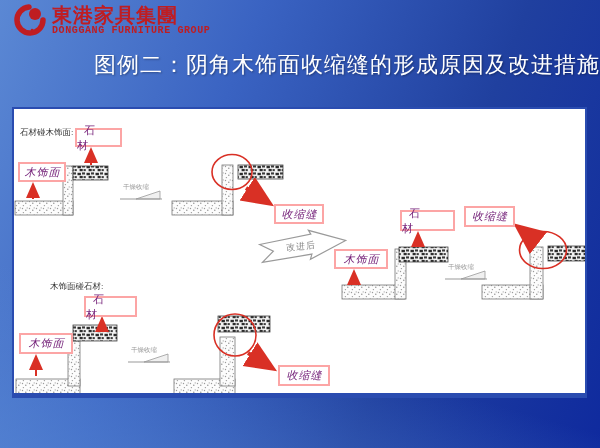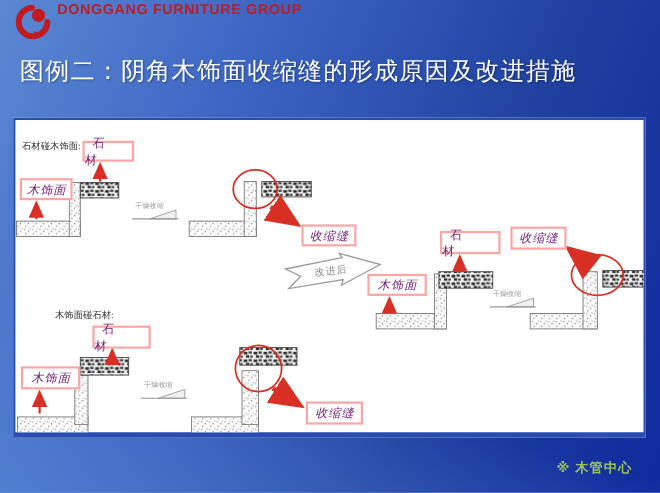--- a/index.html
+++ b/index.html
@@ -12,29 +12,28 @@
       linear-gradient(112deg, #5b88d4 0%, #3a63c2 34%, #20409f 68%, #0f2a9e 100%);
   }
   .slide { position:absolute; inset:0; }
 
   
   .logo { position:absolute; left:12px; top:4px; display:flex; align-items:flex-start; }
   .logo-mark { width:36px; height:34px; }
   .logo-text { margin-left:4px; color:#bf1d22; }
   .logo-cn { font-family:"Liberation Serif","DejaVu Serif",serif; font-weight:bold;
              font-size:20px; letter-spacing:1px; line-height:22px; }
-  .logo-en { font-family:Liberation Sans, sans-serif; font-weight:bold;
-             font-size:13px; letter-spacing:0.6px; line-height:10px; }
+  .logo-en { font-family:Liberation Mono, monospace; font-weight:bold;
+             font-size:10px; letter-spacing:0.6px; line-height:10px; }
 
   .slide-title {
-    position:absolute; left:0; right:0; top:50px; text-align:left;
+    position:absolute; left:0; right:0; top:50px; text-align:right;
     font-family:"Liberation Serif","DejaVu Serif",serif;
     font-size:22px; letter-spacing:1px; color:#ffffff;
     text-shadow:1px 1px 2px rgba(0,0,0,0.35);
-    margin-left:18px;
   }
 
   
   .panel {
     position:absolute; left:12px; top:107px; width:575px; height:291px;
     background:#ffffff; border:2px solid #2a4cb0; border-bottom-width:5px;
   }
   .panel-inner { position:absolute; left:0; top:0; width:571px; height:284px; }
   .diagram-svg { position:absolute; left:0; top:0; }
 
@@ -66,20 +65,21 @@
 
 <div class="slide">
 
   <div class="logo">
     <svg class="logo-mark" viewBox="0 0 36 34">
       <path d="M17 3 A 13 13 0 1 0 31 16" fill="none" stroke="#bf1d22" stroke-width="5.5" stroke-linecap="round"></path>
       <circle cx="23" cy="10" r="6" fill="#bf1d22"></circle>
       <path d="M20 26 q 3 3 6 1" fill="none" stroke="#bf1d22" stroke-width="2.5" stroke-linecap="round"></path>
     </svg>
     <div class="logo-text">
+      <div class="logo-cn">東港家具集團</div>
       <div class="logo-en">DONGGANG FURNITURE GROUP</div>
     </div>
   </div>
 
   <div class="slide-title">图例二：阴角木饰面收缩缝的形成原因及改进措施</div>
 
   <div class="panel">
     <div class="panel-inner">
 
       <svg class="diagram-svg" width="571" height="284" viewBox="0 0 571 284">
@@ -190,15 +190,14 @@
       <div class="rbox wide" style="left:386px; top:101px; width:55px; height:21px;">石 材</div>
       <div class="rbox tight" style="left:450px; top:97px;  width:51px; height:21px;">收缩缝</div>
 
       <div class="rbox wide" style="left:70px;  top:187px; width:53px; height:21px;">石 材</div>
       <div class="rbox tight" style="left:5px;   top:224px; width:54px; height:21px;">木饰面</div>
       <div class="rbox tight" style="left:264px; top:256px; width:52px; height:21px;">收缩缝</div>
 
     </div>
   </div>
 
-  <div class="footer-note">※ 木管中心</div>
 
 </div>
 
 </body></html>

